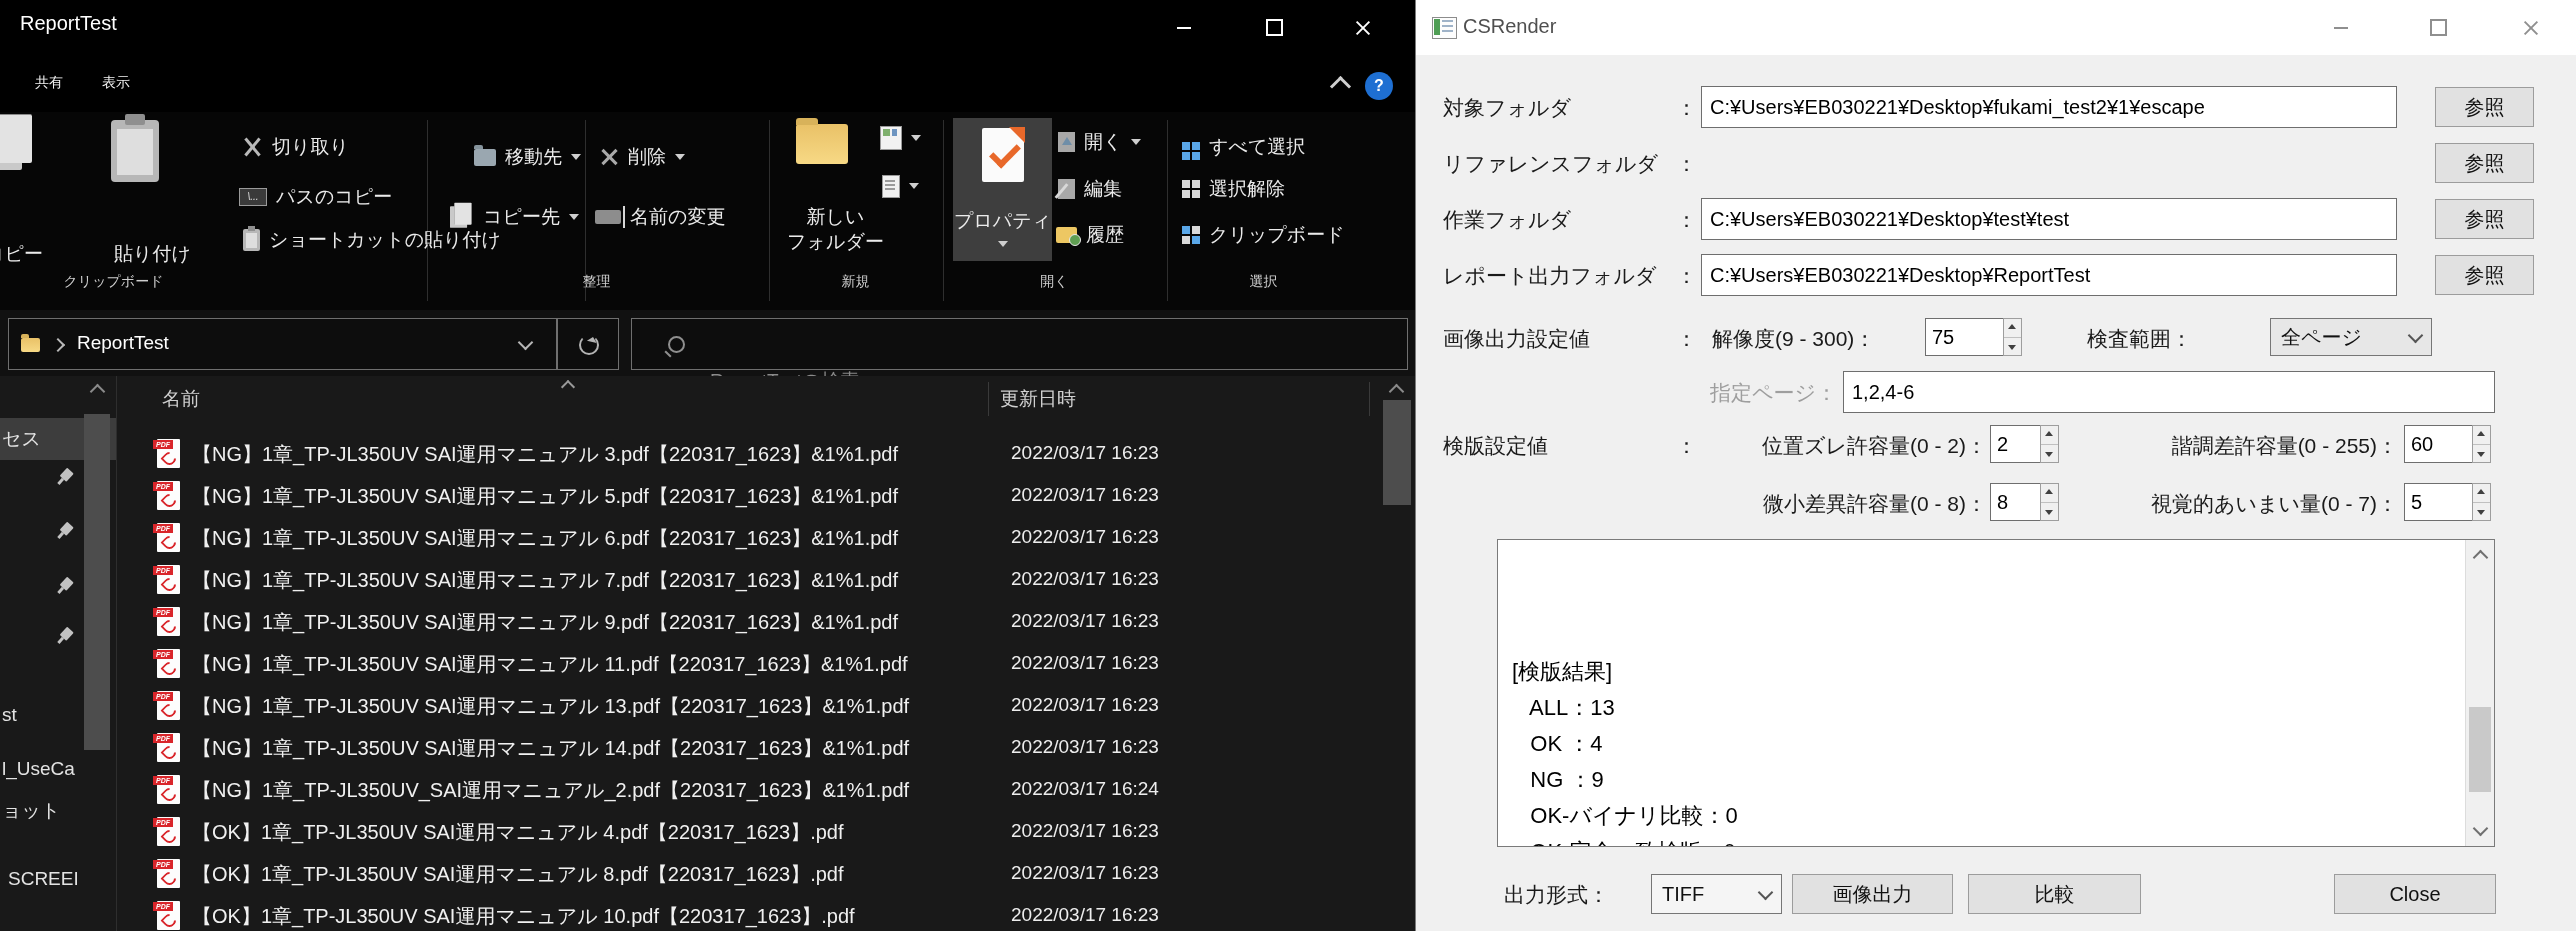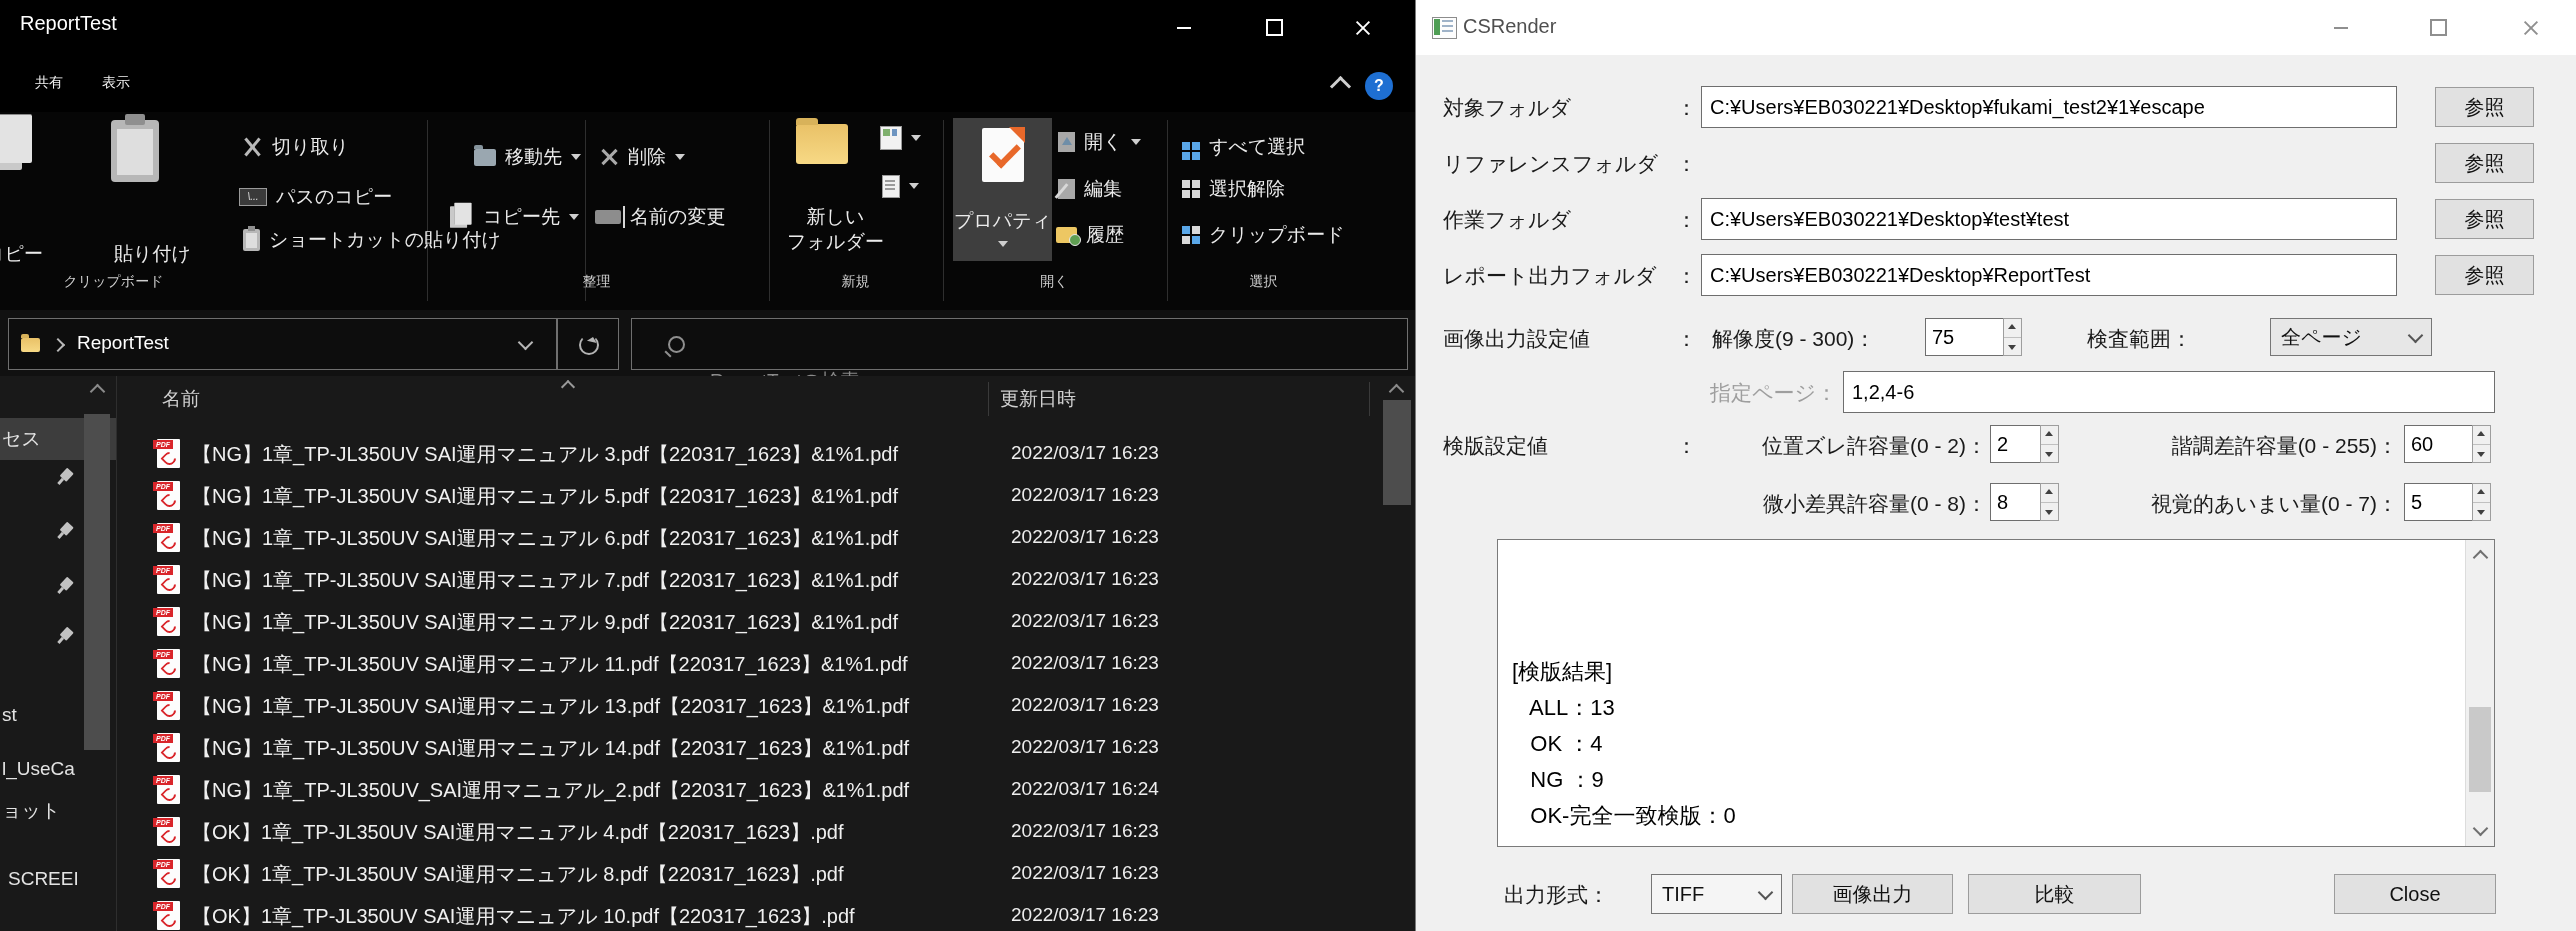--- a/index.html
+++ b/index.html
@@ -498,21 +498,21 @@
       <span class="spin-val" style="width:68px;">5</span>
       <span class="spin-btns">
           <i class="sb up"></i>
           <i class="sb dn"></i>
         </span>
     </span>
 
     <div class="results">
       <div class="res-text">
         
-      <div>[検版結果]</div><div>   ALL：13</div><div>   OK ：4</div><div>   NG ：9</div><div>   OK-完全一致検版：0</div></div>
+      <div>[検版結果]</div><div>   ALL：13</div><div>   OK ：4</div><div>   NG ：9</div><div>   OK-バイナリ比較：0</div><div>   OK-完全一致検版：0</div></div>
       <div class="res-scroll">
         <i class="lchev up"></i>
         <i class="thumb"></i>
         <i class="lchev dn"></i>
       </div>
     </div>
 
     <span class="clabel" style="left:88px;top:881px;">出力形式：</span>
     <div class="combo" style="left:235px;top:874px;width:131px;height:40px;background:#f5f5f5;">
       <span>TIFF</span>

